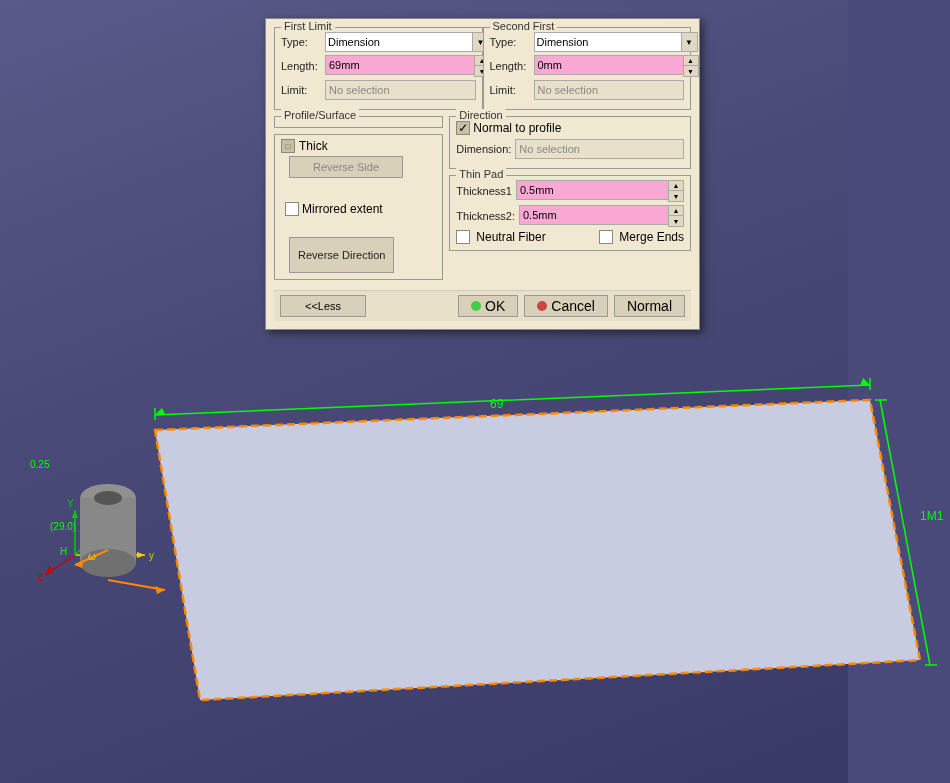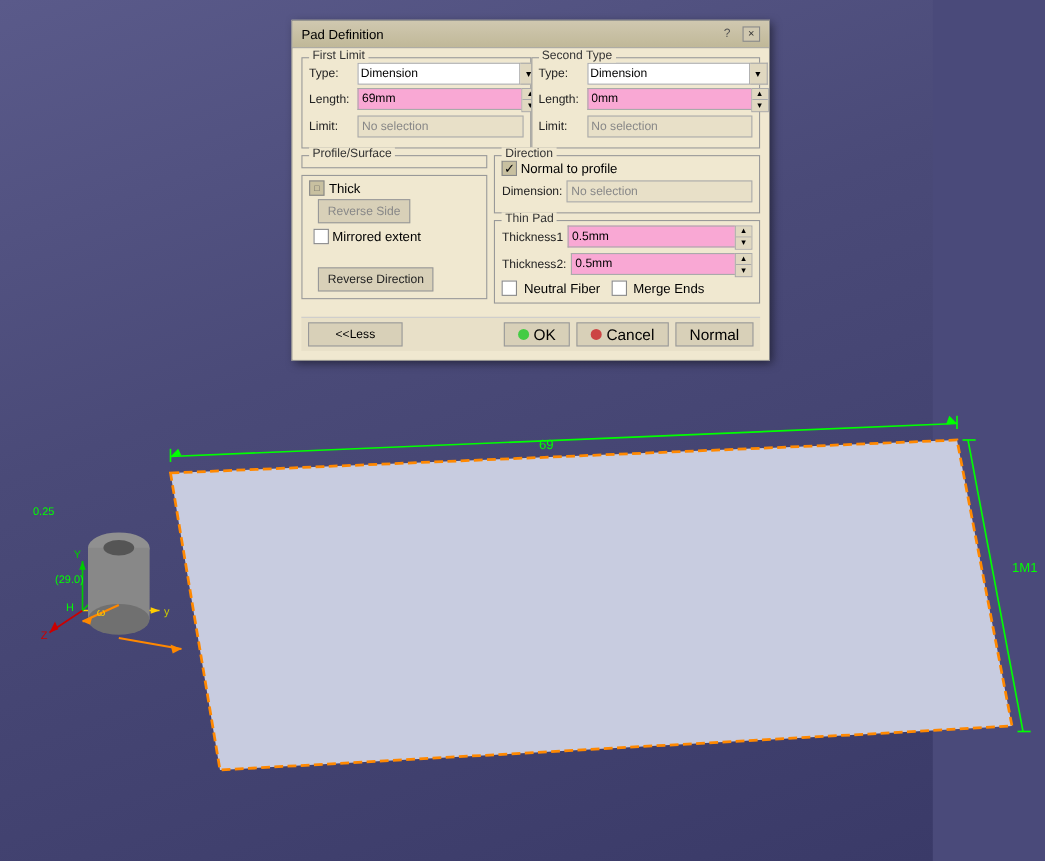--- a/index.html
+++ b/index.html
@@ -262,39 +262,39 @@
       margin-right: 4px;
       display: flex;
       align-items: center;
       justify-content: center;
       font-size: 8px;
       color: #555;
     }
 
     .reverse-side-btn {
       height: 22px;
-      padding: 0 8px;
+      padding: 0 23px;
       background: #d8d0b8;
       border: 1px solid #999;
       font-size: 11px;
       cursor: default;
       color: #888;
-      margin-bottom: 1px;
+      margin-bottom: 20px;
       margin-left: 4px;
     }
 
     .mirrored-row {
       display: flex;
       align-items: center;
       margin-bottom: 21px;
       margin-left: 4px;
     }
 
     .reverse-dir-btn {
-      height: 22px;
+      height: 36px;
       padding: 0 8px;
       background: #d8d0b8;
       border: 1px solid #999;
       font-size: 11px;
       cursor: pointer;
       color: #222;
       margin-left: 4px;
     }
 
     
@@ -376,20 +376,21 @@
       top: 0; left: 0;
       width: 950px;
       height: 783px;
     }
 
     
     .checkbox-row {
       display: flex;
       align-items: center;
       gap: 10px;
+      justify-content: space-between;
     }
 
     .checkbox-item {
       display: flex;
       align-items: center;
       gap: 3px;
     }
 
     .help-btn {
       font-size: 11px;
@@ -457,27 +458,20 @@
     <polygon points="75,565 84,560 82,568" fill="#ff8800"></polygon>
 
     <text x="50" y="530" fill="#00ff00" font-size="10" font-family="Arial">(29.0)</text>
     <text x="60" y="555" fill="#00ff00" font-size="10" font-family="Arial">H</text>
     <text x="88" y="560" fill="#ffcc00" font-size="10" font-family="Arial">ω</text>
   </svg>
 </div>
 
 <div class="dialog">
 
-  <div class="dialog-titlebar">
-    <span class="dialog-title">Pad Definition</span>
-    <div class="dialog-controls">
-      <button class="help-btn dialog-btn">?</button>
-      <button class="dialog-btn">×</button>
-    </div>
-  </div>
 
   <div class="dialog-content">
 
     <div class="limits-row">
 
       <div class="group-box limit-group">
         <span class="group-box-title">First Limit</span>
 
         <div class="field-row">
           <span class="field-label">Type:</span>
@@ -498,21 +492,21 @@
           </div>
         </div>
 
         <div class="field-row">
           <span class="field-label">Limit:</span>
           <input class="field-input disabled" type="text" readonly="" value="No selection" style="">
         </div>
       </div>
 
       <div class="group-box limit-group">
-        <span class="group-box-title">Second Type</span>
+        <span class="group-box-title">Second First</span>
 
         <div class="field-row">
           <span class="field-label">Type:</span>
           <div class="dropdown-group">
             <input class="dropdown-select" style="flex: 1 1 0%; height: 20px; border: 1px solid rgb(170, 170, 170); background: white; font-size: 11px; padding: 0px 2px;" type="text" readonly="" value="Dimension">
             <div class="dropdown-arrow">▼</div>
           </div>
         </div>
 
         <div class="field-row">

